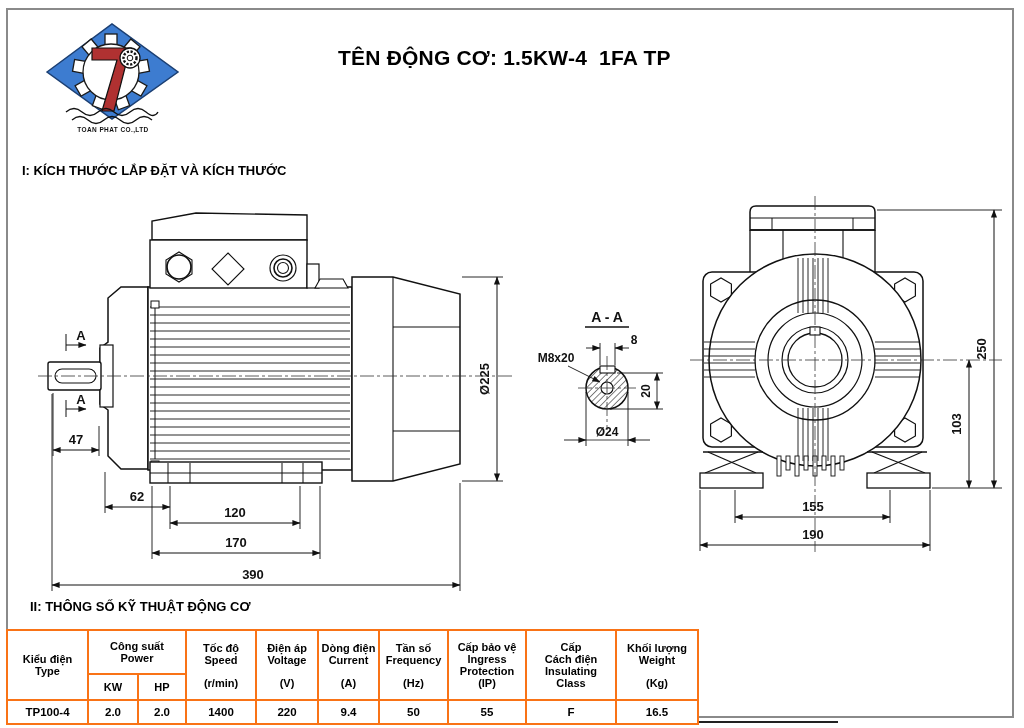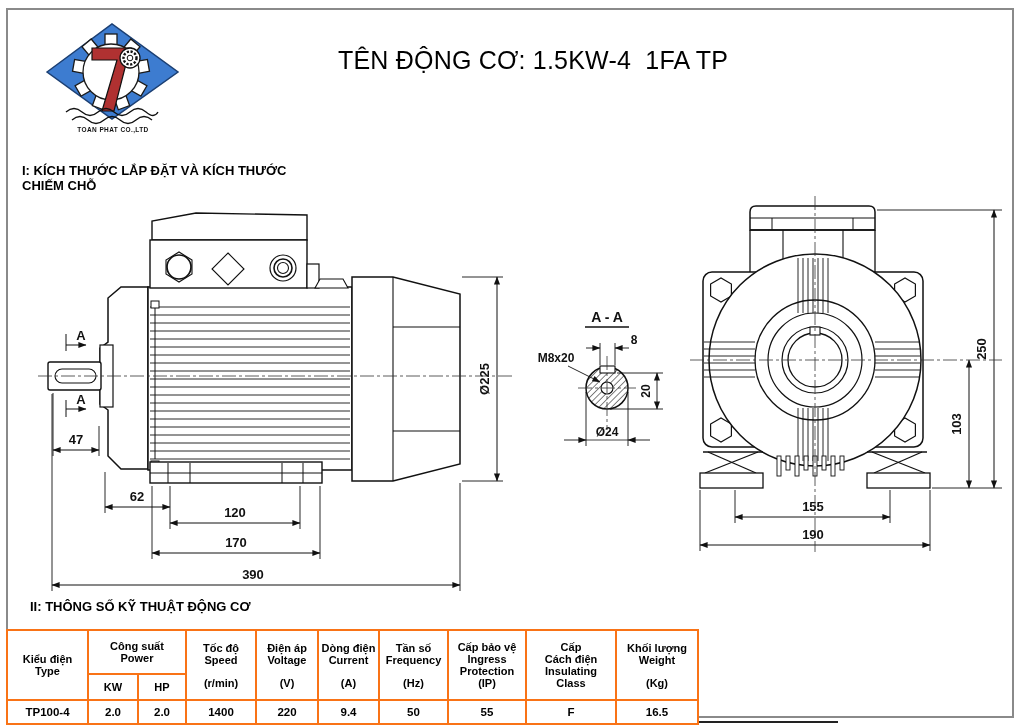--- a/index.html
+++ b/index.html
@@ -1,20 +1,20 @@
 <!DOCTYPE html>
 <html><head>
 <meta charset="utf-8">
 <style>
   html,body{margin:0;padding:0;}
   body{width:1024px;height:728px;background:#fff;position:relative;overflow:hidden;
        font-family:"Liberation Sans","DejaVu Sans",sans-serif;color:#000;}
   .border-frame{position:absolute;left:6px;top:8px;width:1008px;height:710px;
        border:2px solid #8a8a8a;box-sizing:border-box;}
-  .title{position:absolute;left:338px;top:46px;font-size:25px;font-weight:normal;letter-spacing:.2px;white-space:pre;}
+  .title{position:absolute;left:338px;top:46px;font-size:21px;font-weight:bold;letter-spacing:.2px;white-space:pre;}
   .sec-label{position:absolute;font-size:13px;font-weight:bold;line-height:15px;}
   #sec1{left:22px;top:163px;}
   #sec2{left:30px;top:599px;}
   svg.draw{position:absolute;left:0;top:0;}
   svg text{fill:#111;}
   .dimtxt{font:bold 13px "Liberation Sans","DejaVu Sans",sans-serif;}
   .dimtxt-s{font:bold 12px "Liberation Sans","DejaVu Sans",sans-serif;}
   .aatxt{font:bold 14px "Liberation Sans","DejaVu Sans",sans-serif;}
   .logotxt{font:bold 6.5px "Liberation Sans","DejaVu Sans",sans-serif;letter-spacing:.4px;}
   table.spec{position:absolute;left:6px;top:629px;border-collapse:collapse;table-layout:fixed;
@@ -252,21 +252,20 @@
     <line x1="815" y1="196" x2="815" y2="552"></line>
   </g>
 
   <line x1="695" y1="722" x2="838" y2="722" stroke="#222" stroke-width="2"></line>
 </svg>
 
 <div class="title">TÊN ĐỘNG CƠ: 1.5KW-4  1FA TP</div>
 
 <div class="sec-label" id="sec1">
   <div>I: KÍCH THƯỚC LẮP ĐẶT VÀ KÍCH THƯỚC</div>
-  <div>CHIẾM CHỖ</div>
 </div>
 
 <div class="sec-label" id="sec2">II: THÔNG SỐ KỸ THUẬT ĐỘNG CƠ</div>
 
 <table class="spec">
   <colgroup>
     <col style="width:81px">
       <col style="width:50px">
       <col style="width:48px">
     <col style="width:70px">

